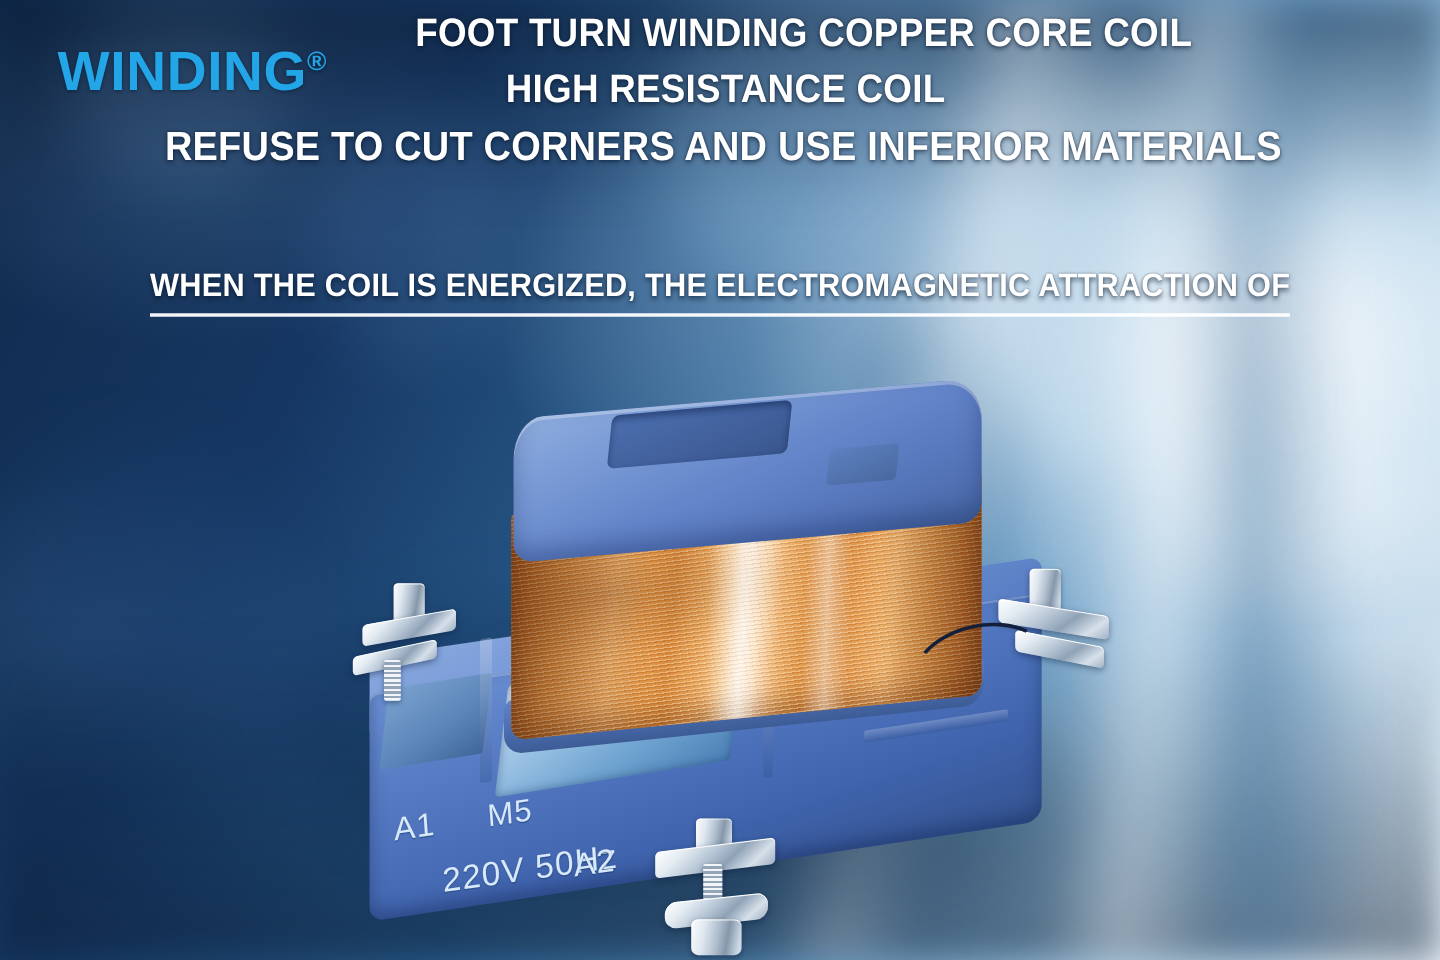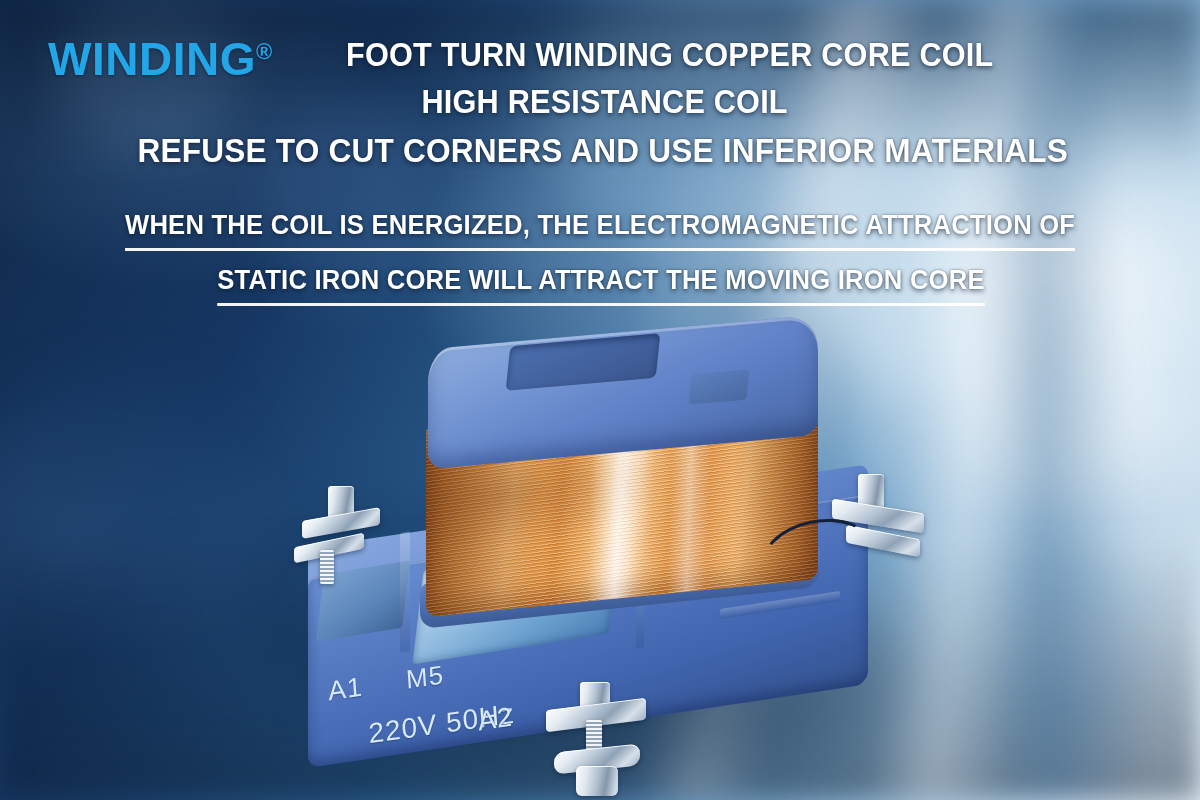--- a/index.html
+++ b/index.html
@@ -70,21 +70,21 @@
   }
   .logo .reg {
     font-size: 22px;
     vertical-align: super;
     line-height: 1;
   }
 
   .headline-block {
     position: absolute;
     left: 0;
-    top: 32px;
+    top: 4px;
     width: 1200px;
     text-align: center;
     pointer-events: none;
   }
   .headline {
     color: #ffffff;
     font-weight: 700;
     font-size: 33px;
     line-height: 1.42;
     letter-spacing: 0.2px;
@@ -92,21 +92,21 @@
     white-space: nowrap;
     transform: scaleX(0.93);
   }
   .headline.l1 { padding-left: 150px; }
   .headline.l2 { padding-left: 10px; }
   .headline.l3 { font-size: 34px; padding-left: 6px; }
 
   .subhead-block {
     position: absolute;
     left: 0;
-    top: 205px;
+    top: 218px;
     width: 1200px;
     text-align: center;
     pointer-events: none;
   }
   .subhead {
     display: inline-block;
     color: #ffffff;
     font-weight: 700;
     font-size: 27px;
     line-height: 1.52;
@@ -351,23 +351,20 @@
   <div class="headline-block">
     <div class="headline l1">FOOT TURN WINDING COPPER CORE COIL</div>
     <div class="headline l2">HIGH RESISTANCE COIL</div>
     <div class="headline l3">REFUSE TO CUT CORNERS AND USE INFERIOR MATERIALS</div>
   </div>
 
   <div class="subhead-block">
     <div class="subhead-row">
       <span class="subhead">WHEN THE COIL IS ENERGIZED, THE ELECTROMAGNETIC ATTRACTION OF</span>
     </div>
-    <div class="subhead-row">
-      <span class="subhead">STATIC IRON CORE WILL ATTRACT THE MOVING IRON CORE</span>
-    </div>
   </div>
 
   <div class="product">
     <div class="pshadow"></div>
 
     <div class="frame-top"></div>
     <div class="frame-base"></div>
     <div class="frame-window"></div>
     <div class="frame-window2"></div>
     <div class="frame-rib" style="left:150px; top:232px; width:10px; height:120px;"></div>

